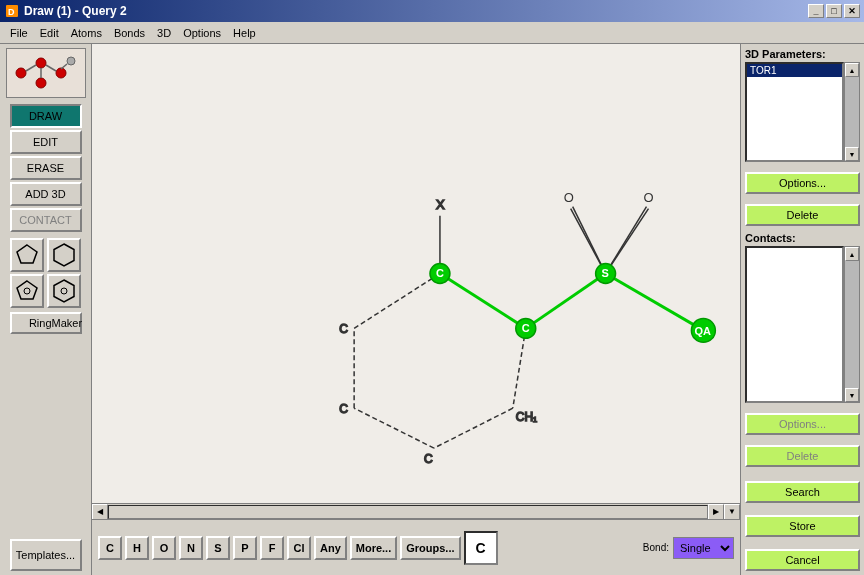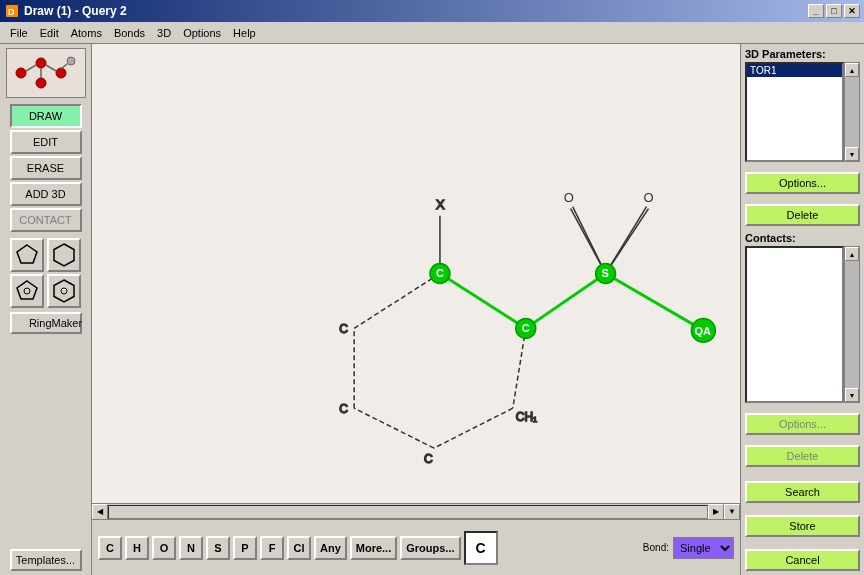--- a/index.html
+++ b/index.html
@@ -79,21 +79,21 @@
       border: 2px solid;
       border-color: #fff #808080 #808080 #fff;
       font-size: 11px;
       cursor: pointer;
       text-align: center;
       display: flex;
       align-items: center;
       justify-content: center;
     }
     .toolbar-btn.active {
-      background: #86efac;
+      background: #0f766e;
       border-color: #808080 #fff #fff #808080;
     }
     .toolbar-btn.disabled {
       color: #808080;
     }
 
     .ring-buttons {
       display: grid;
       grid-template-columns: 1fr 1fr;
       gap: 2px;
@@ -121,21 +121,21 @@
       cursor: pointer;
       text-align: center;
       display: flex;
       align-items: center;
       justify-content: center;
       margin-top: 2px;
       padding-left: 20px;
     }
     .templates-btn {
       width: 72px;
-      height: 22px;
+      height: 32px;
       background: #d4d0c8;
       border: 2px solid;
       border-color: #fff #808080 #808080 #fff;
       font-size: 11px;
       cursor: pointer;
       text-align: center;
       display: flex;
       align-items: center;
       justify-content: center;
       margin-top: auto;

